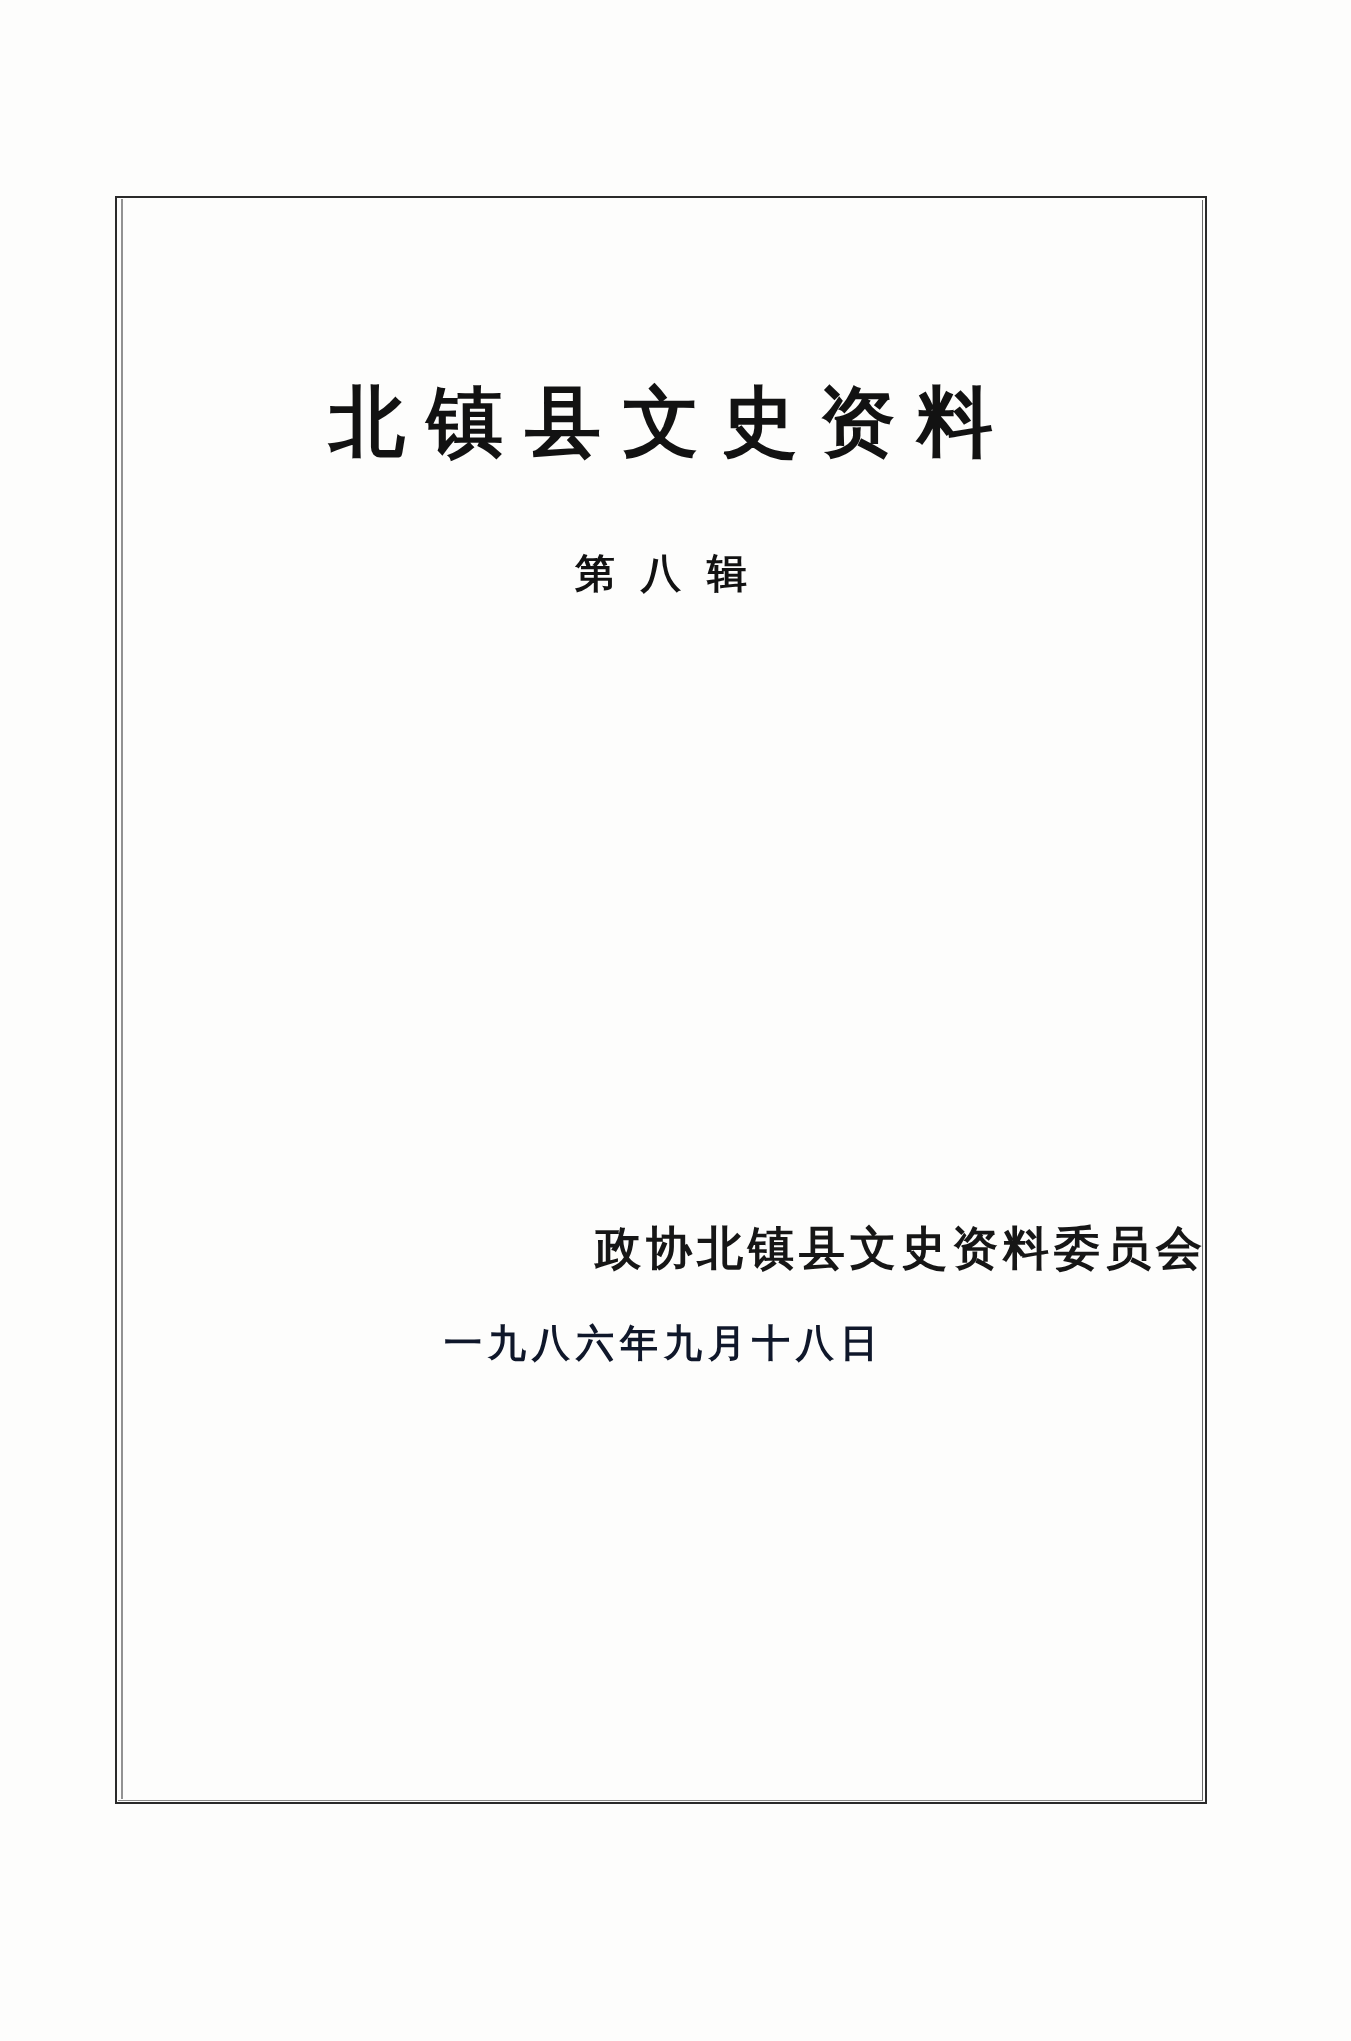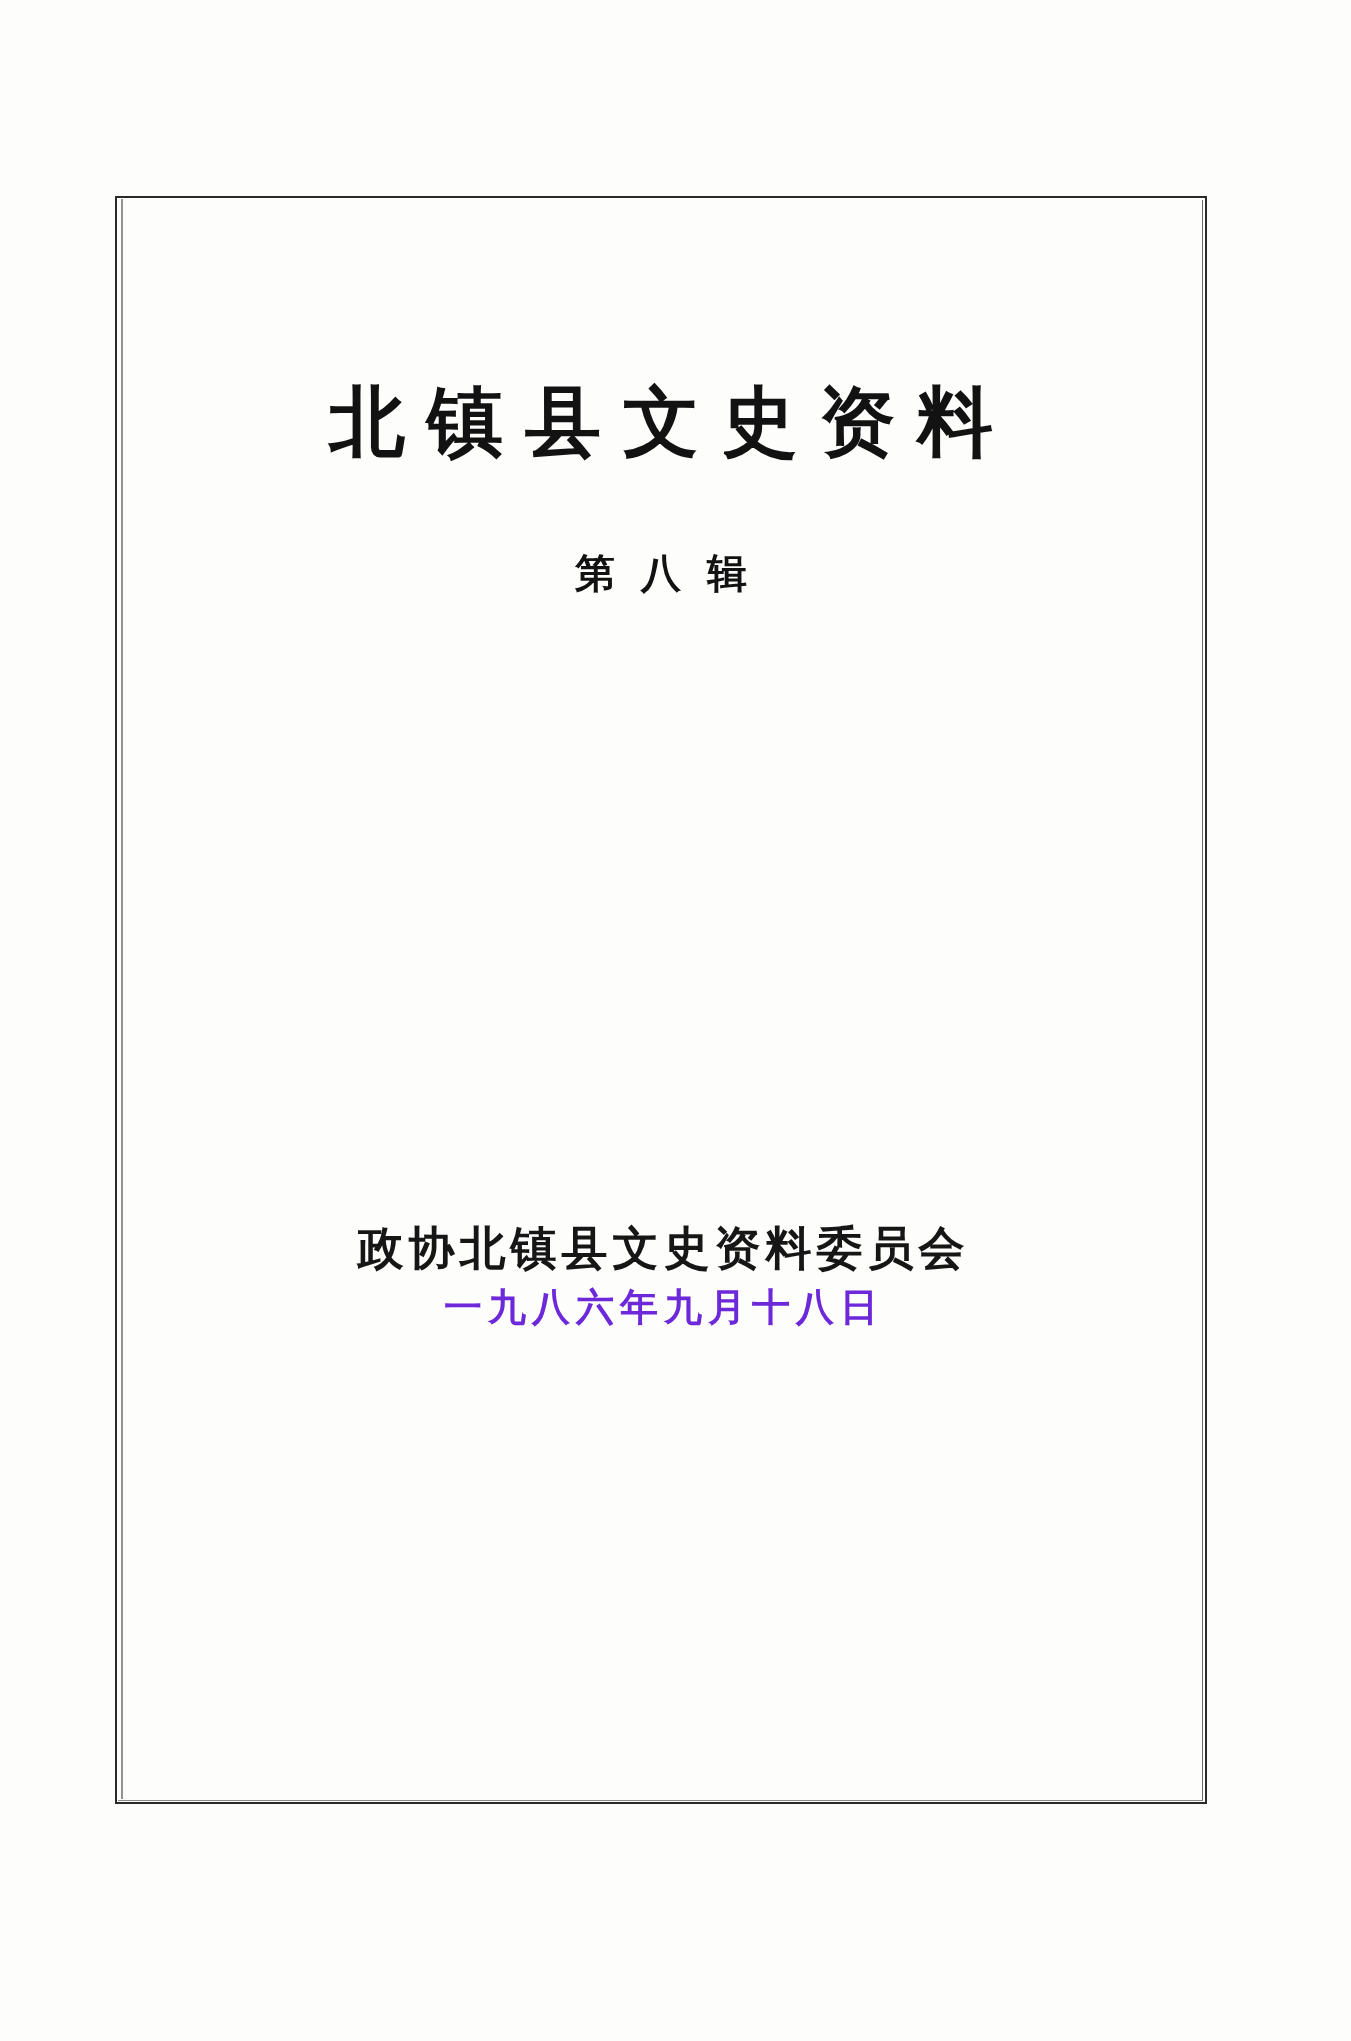--- a/index.html
+++ b/index.html
@@ -95,42 +95,42 @@
     text-indent: 26px;
     color: #121212;
     white-space: nowrap;
   }
 
   .publisher {
     position: absolute;
     left: 0;
     top: 1022px;
     width: 1092px;
-    text-align: center;
+    text-align: right;
     font-family: "DejaVu Serif", "Liberation Serif", serif;
     font-weight: 700;
     font-size: 46px;
     letter-spacing: 5px;
     text-indent: 5px;
     color: #161616;
     white-space: nowrap;
   }
 
   .date {
     position: absolute;
     left: 0;
-    top: 1086px;
+    top: 1122px;
     width: 1092px;
     text-align: center;
     font-family: "DejaVu Serif", "Liberation Serif", serif;
     font-weight: 700;
     font-size: 38px;
     letter-spacing: 6px;
     text-indent: 6px;
-    color: #6d28d9;
+    color: #0f172a;
     white-space: nowrap;
   }
 </style>
 </head>
 <body>
 
 <div class="page">
 
   <div class="frame"></div>
   <div class="frame-inner-left"></div>

